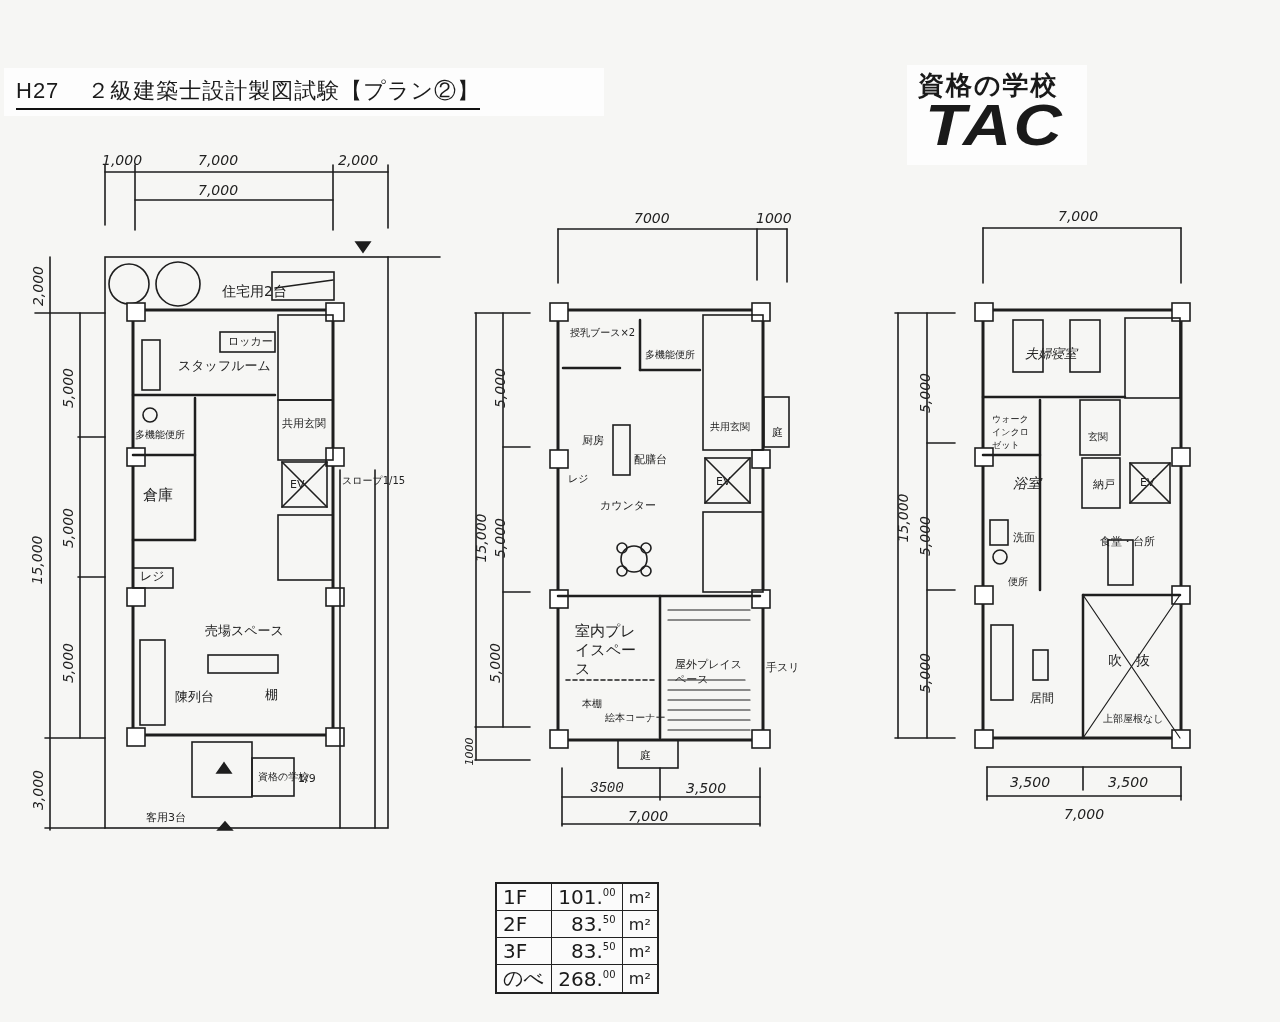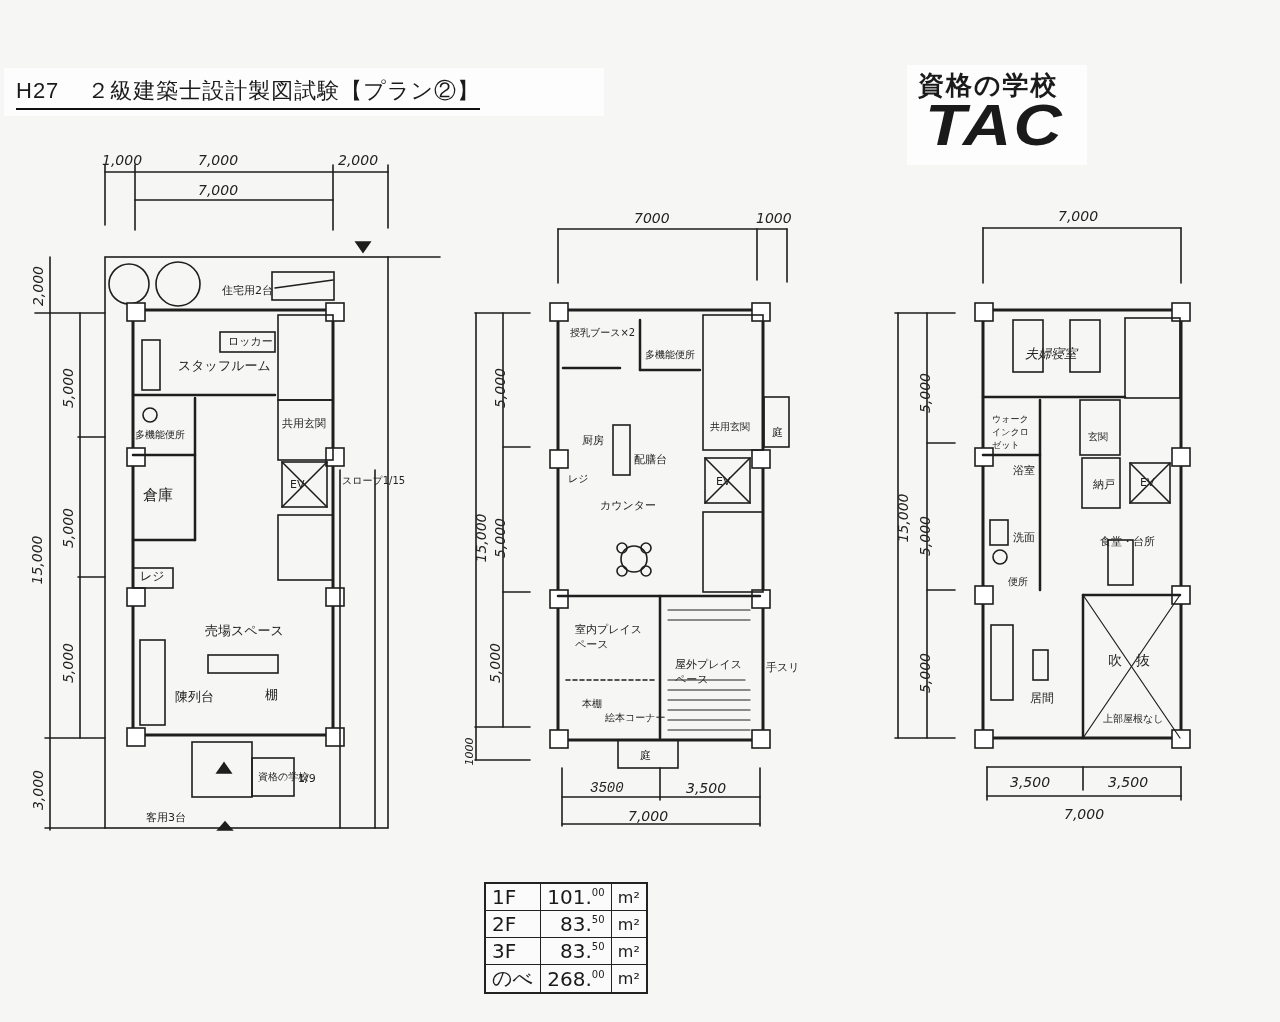--- a/index.html
+++ b/index.html
@@ -11,21 +11,21 @@
     .title .code { margin-right:28px; }
     .logo-box { position:absolute; left:907px; top:65px; width:180px; height:100px; background:#fdfdfd; }
     .logo-top { position:absolute; left:918px; top:68px; font-size:26px; font-weight:bold; letter-spacing:2px;
                 font-family:"DejaVu Sans", sans-serif; }
     .logo-main { position:absolute; left:925px; top:96px; font-size:58px; font-weight:900; font-style:italic;
                  font-family:"Liberation Sans", sans-serif; letter-spacing:2px; line-height:1; transform:scaleX(1.15); transform-origin:left; }
     svg.plan { position:absolute; left:0; top:0; }
     .lbl { position:absolute; font-size:13px; white-space:nowrap; font-family:"DejaVu Sans", sans-serif; color:#222; }
     .dim { position:absolute; font-size:14px; font-style:italic; white-space:nowrap; font-family:"DejaVu Sans", sans-serif; color:#222; }
     .vdim { transform:rotate(-90deg); transform-origin:center; }
-    .area-table { position:absolute; left:484px; top:882px; width:164px; border:2px solid #222; border-collapse:collapse; background:#fbfbfb; }
+    .area-table { position:absolute; left:495px; top:882px; width:164px; border:2px solid #222; border-collapse:collapse; background:#fbfbfb; }
     .area-table td { border:1px solid #222; height:26px; font-size:20px; padding:0 6px; font-family:"DejaVu Sans", sans-serif; }
     .area-table td.v { text-align:right; }
     .area-table sup { font-size:10px; }
     .area-table .u { font-size:16px; text-align:center; }
   </style>
 </head>
 <body>
 
 <div class="title-bar"></div>
 <div class="title">
@@ -214,21 +214,21 @@
 <div class="dim" style="left:198px;top:152px;">7,000</div>
 <div class="dim" style="left:338px;top:152px;">2,000</div>
 <div class="dim" style="left:198px;top:182px;">7,000</div>
 <div class="dim vdim" style="left:18px;top:278px;">2,000</div>
 <div class="dim vdim" style="left:12px;top:552px;">15,000</div>
 <div class="dim vdim" style="left:18px;top:782px;">3,000</div>
 <div class="dim vdim" style="left:48px;top:380px;">5,000</div>
 <div class="dim vdim" style="left:48px;top:520px;">5,000</div>
 <div class="dim vdim" style="left:48px;top:655px;">5,000</div>
 
-<div class="lbl" style="left:222px;top:283px;font-size:11px;">住宅用2台</div>
+<div class="lbl" style="left:222px;top:283px;font-size:14px;">住宅用2台</div>
 <div class="lbl" style="left:228px;top:334px;font-size:11px;">ロッカー</div>
 <div class="lbl" style="left:178px;top:357px;">スタッフルーム</div>
 <div class="lbl" style="left:135px;top:428px;font-size:10px;">多機能便所</div>
 <div class="lbl" style="left:282px;top:416px;font-size:11px;">共用玄関</div>
 <div class="lbl" style="left:143px;top:486px;font-size:15px;">倉庫</div>
 <div class="lbl" style="left:290px;top:478px;font-size:11px;">EV</div>
 <div class="lbl" style="left:342px;top:474px;font-size:10px;">スロープ1/15</div>
 <div class="lbl" style="left:140px;top:568px;font-size:12px;">レジ</div>
 <div class="lbl" style="left:205px;top:622px;">売場スペース</div>
 <div class="lbl" style="left:175px;top:688px;">陳列台</div>
@@ -250,40 +250,40 @@
 
 <div class="lbl" style="left:570px;top:326px;font-size:10px;">授乳ブース×2</div>
 <div class="lbl" style="left:645px;top:348px;font-size:10px;">多機能便所</div>
 <div class="lbl" style="left:582px;top:433px;font-size:11px;">厨房</div>
 <div class="lbl" style="left:634px;top:452px;font-size:11px;">配膳台</div>
 <div class="lbl" style="left:568px;top:472px;font-size:10px;">レジ</div>
 <div class="lbl" style="left:600px;top:498px;font-size:11px;">カウンター</div>
 <div class="lbl" style="left:710px;top:420px;font-size:10px;">共用玄関</div>
 <div class="lbl" style="left:772px;top:425px;font-size:11px;">庭</div>
 <div class="lbl" style="left:716px;top:475px;font-size:11px;">EV</div>
-<div class="lbl" style="left:575px;top:622px;font-size:11px;width:75px;white-space:normal;">室内プレイスペース</div>
+<div class="lbl" style="left:575px;top:622px;font-size:15px;width:75px;white-space:normal;">室内プレイスペース</div>
 <div class="lbl" style="left:675px;top:657px;font-size:11px;width:75px;white-space:normal;">屋外プレイスペース</div>
 <div class="lbl" style="left:582px;top:697px;font-size:10px;">本棚</div>
 <div class="lbl" style="left:605px;top:711px;font-size:10px;">絵本コーナー</div>
 <div class="lbl" style="left:766px;top:660px;font-size:11px;">手スリ</div>
 <div class="lbl" style="left:640px;top:748px;font-size:11px;">庭</div>
 
 <div class="dim" style="left:1058px;top:208px;">7,000</div>
 <div class="dim vdim" style="left:878px;top:510px;">15,000</div>
 <div class="dim vdim" style="left:905px;top:385px;">5,000</div>
 <div class="dim vdim" style="left:905px;top:528px;">5,000</div>
 <div class="dim vdim" style="left:905px;top:665px;">5,000</div>
 <div class="dim" style="left:1010px;top:774px;">3,500</div>
 <div class="dim" style="left:1108px;top:774px;">3,500</div>
 <div class="dim" style="left:1064px;top:806px;">7,000</div>
 
 <div class="lbl" style="left:1025px;top:345px;font-style:italic;">夫婦寝室</div>
 <div class="lbl" style="left:992px;top:413px;font-size:9px;width:45px;white-space:normal;">ウォークインクロゼット</div>
 <div class="lbl" style="left:1088px;top:430px;font-size:10px;">玄関</div>
-<div class="lbl" style="left:1013px;top:463px;font-size:11px;">浴室</div>
+<div class="lbl" style="left:1013px;top:475px;font-size:14px;font-style:italic;">浴室</div>
 <div class="lbl" style="left:1093px;top:477px;font-size:11px;">納戸</div>
 <div class="lbl" style="left:1140px;top:476px;font-size:11px;">EV</div>
 <div class="lbl" style="left:1013px;top:530px;font-size:11px;">洗面</div>
 <div class="lbl" style="left:1100px;top:534px;font-size:11px;">食堂・台所</div>
 <div class="lbl" style="left:1008px;top:575px;font-size:10px;">便所</div>
 <div class="lbl" style="left:1030px;top:690px;font-size:12px;">居間</div>
 <div class="lbl" style="left:1108px;top:652px;font-size:14px;letter-spacing:14px;">吹抜</div>
 <div class="lbl" style="left:1103px;top:712px;font-size:10px;">上部屋根なし</div>
 
 <table class="area-table">

